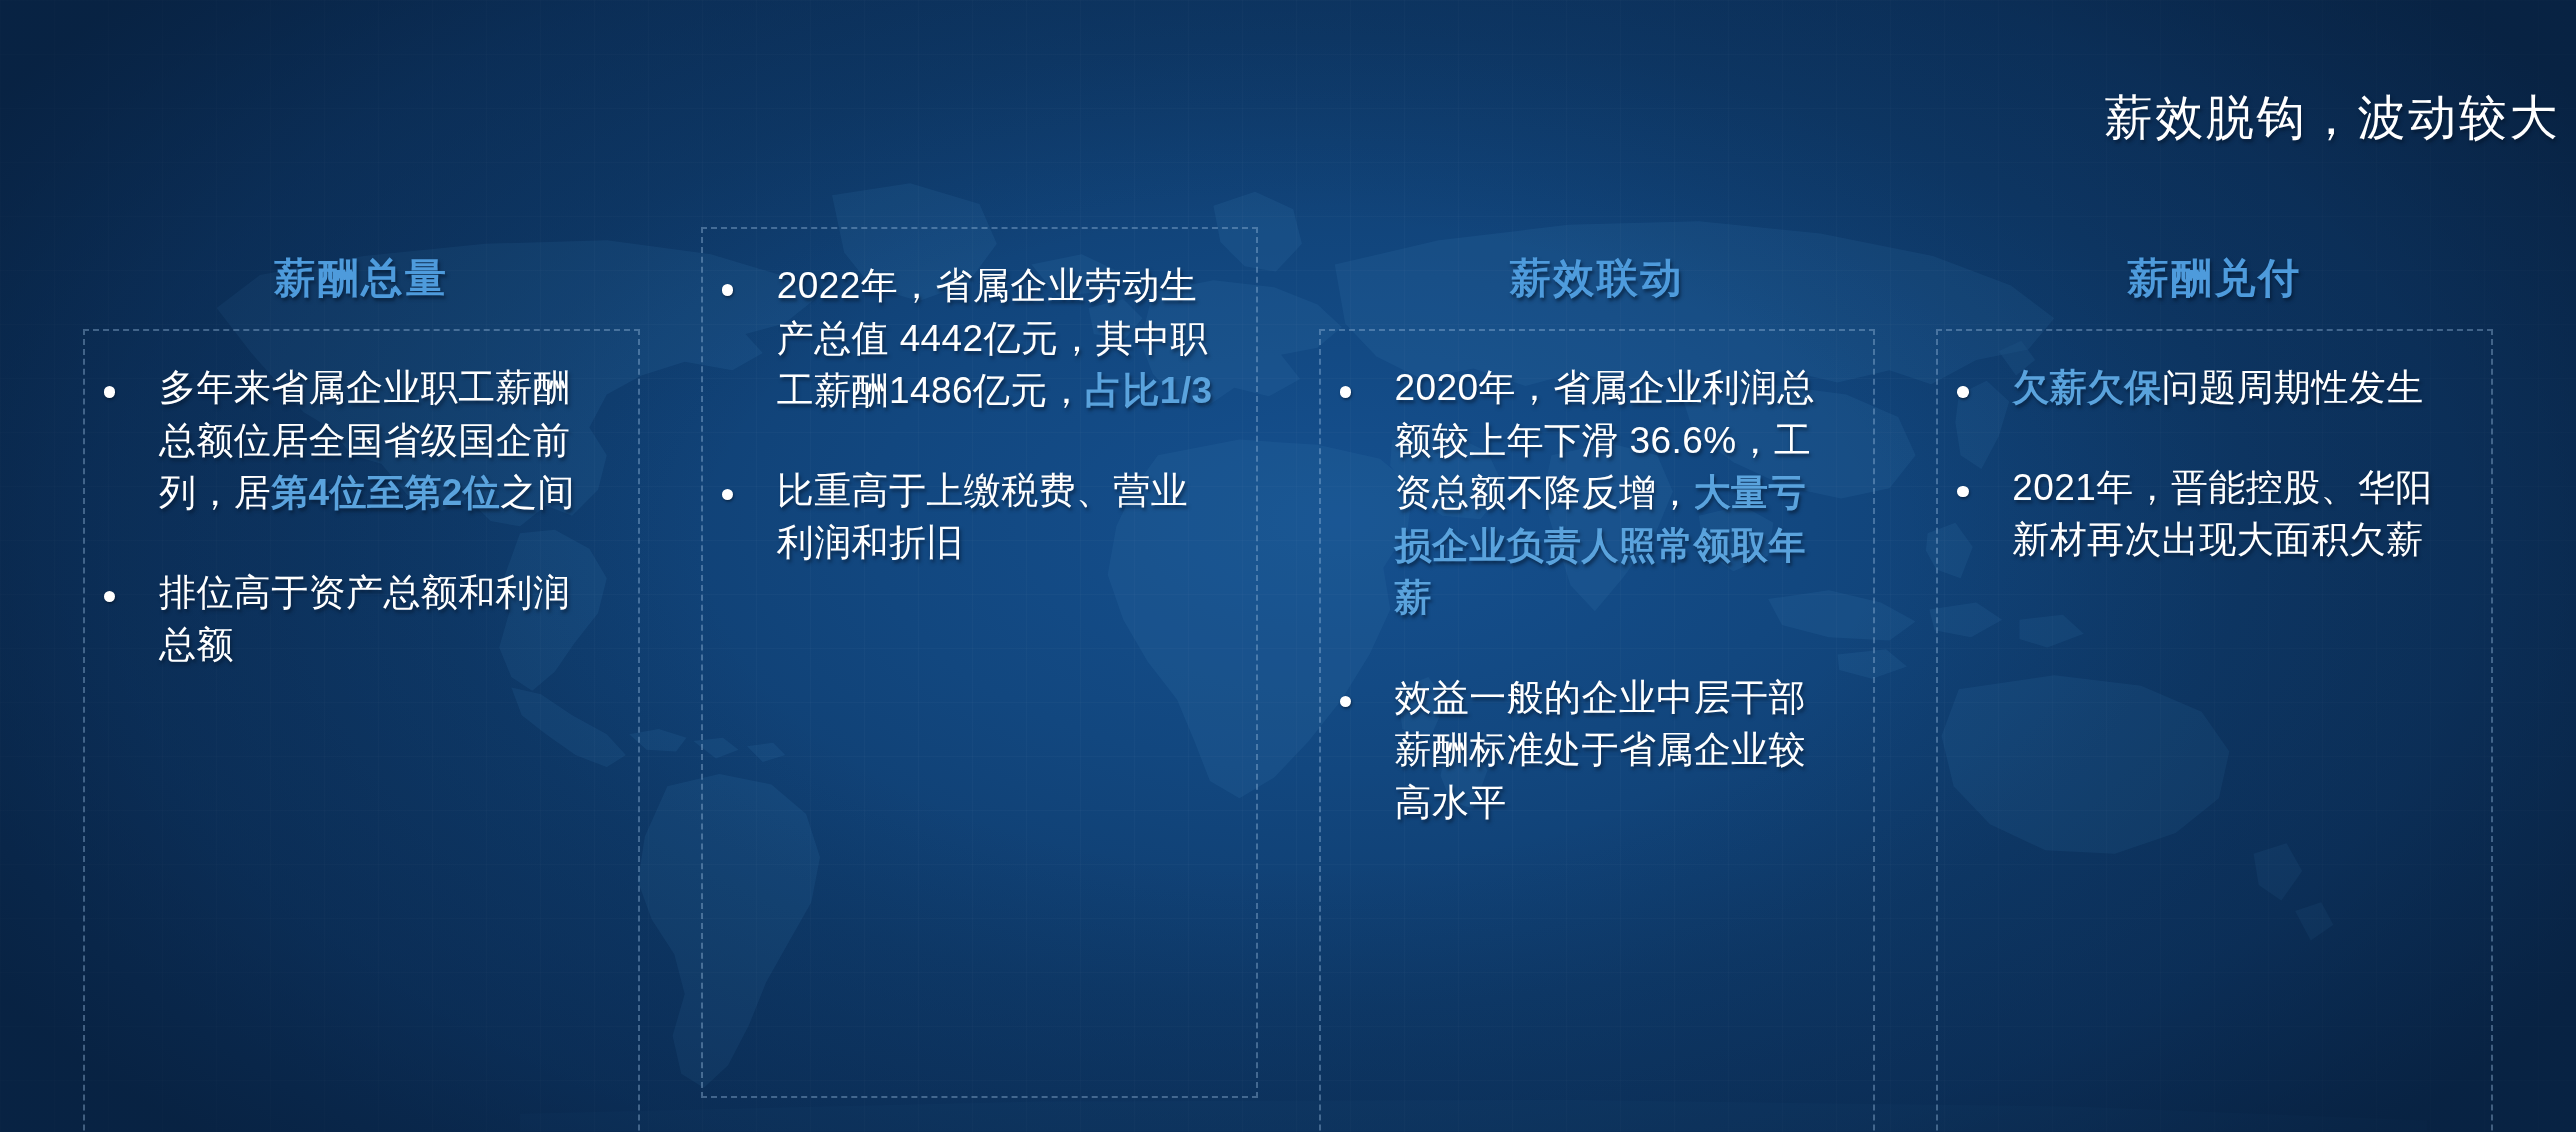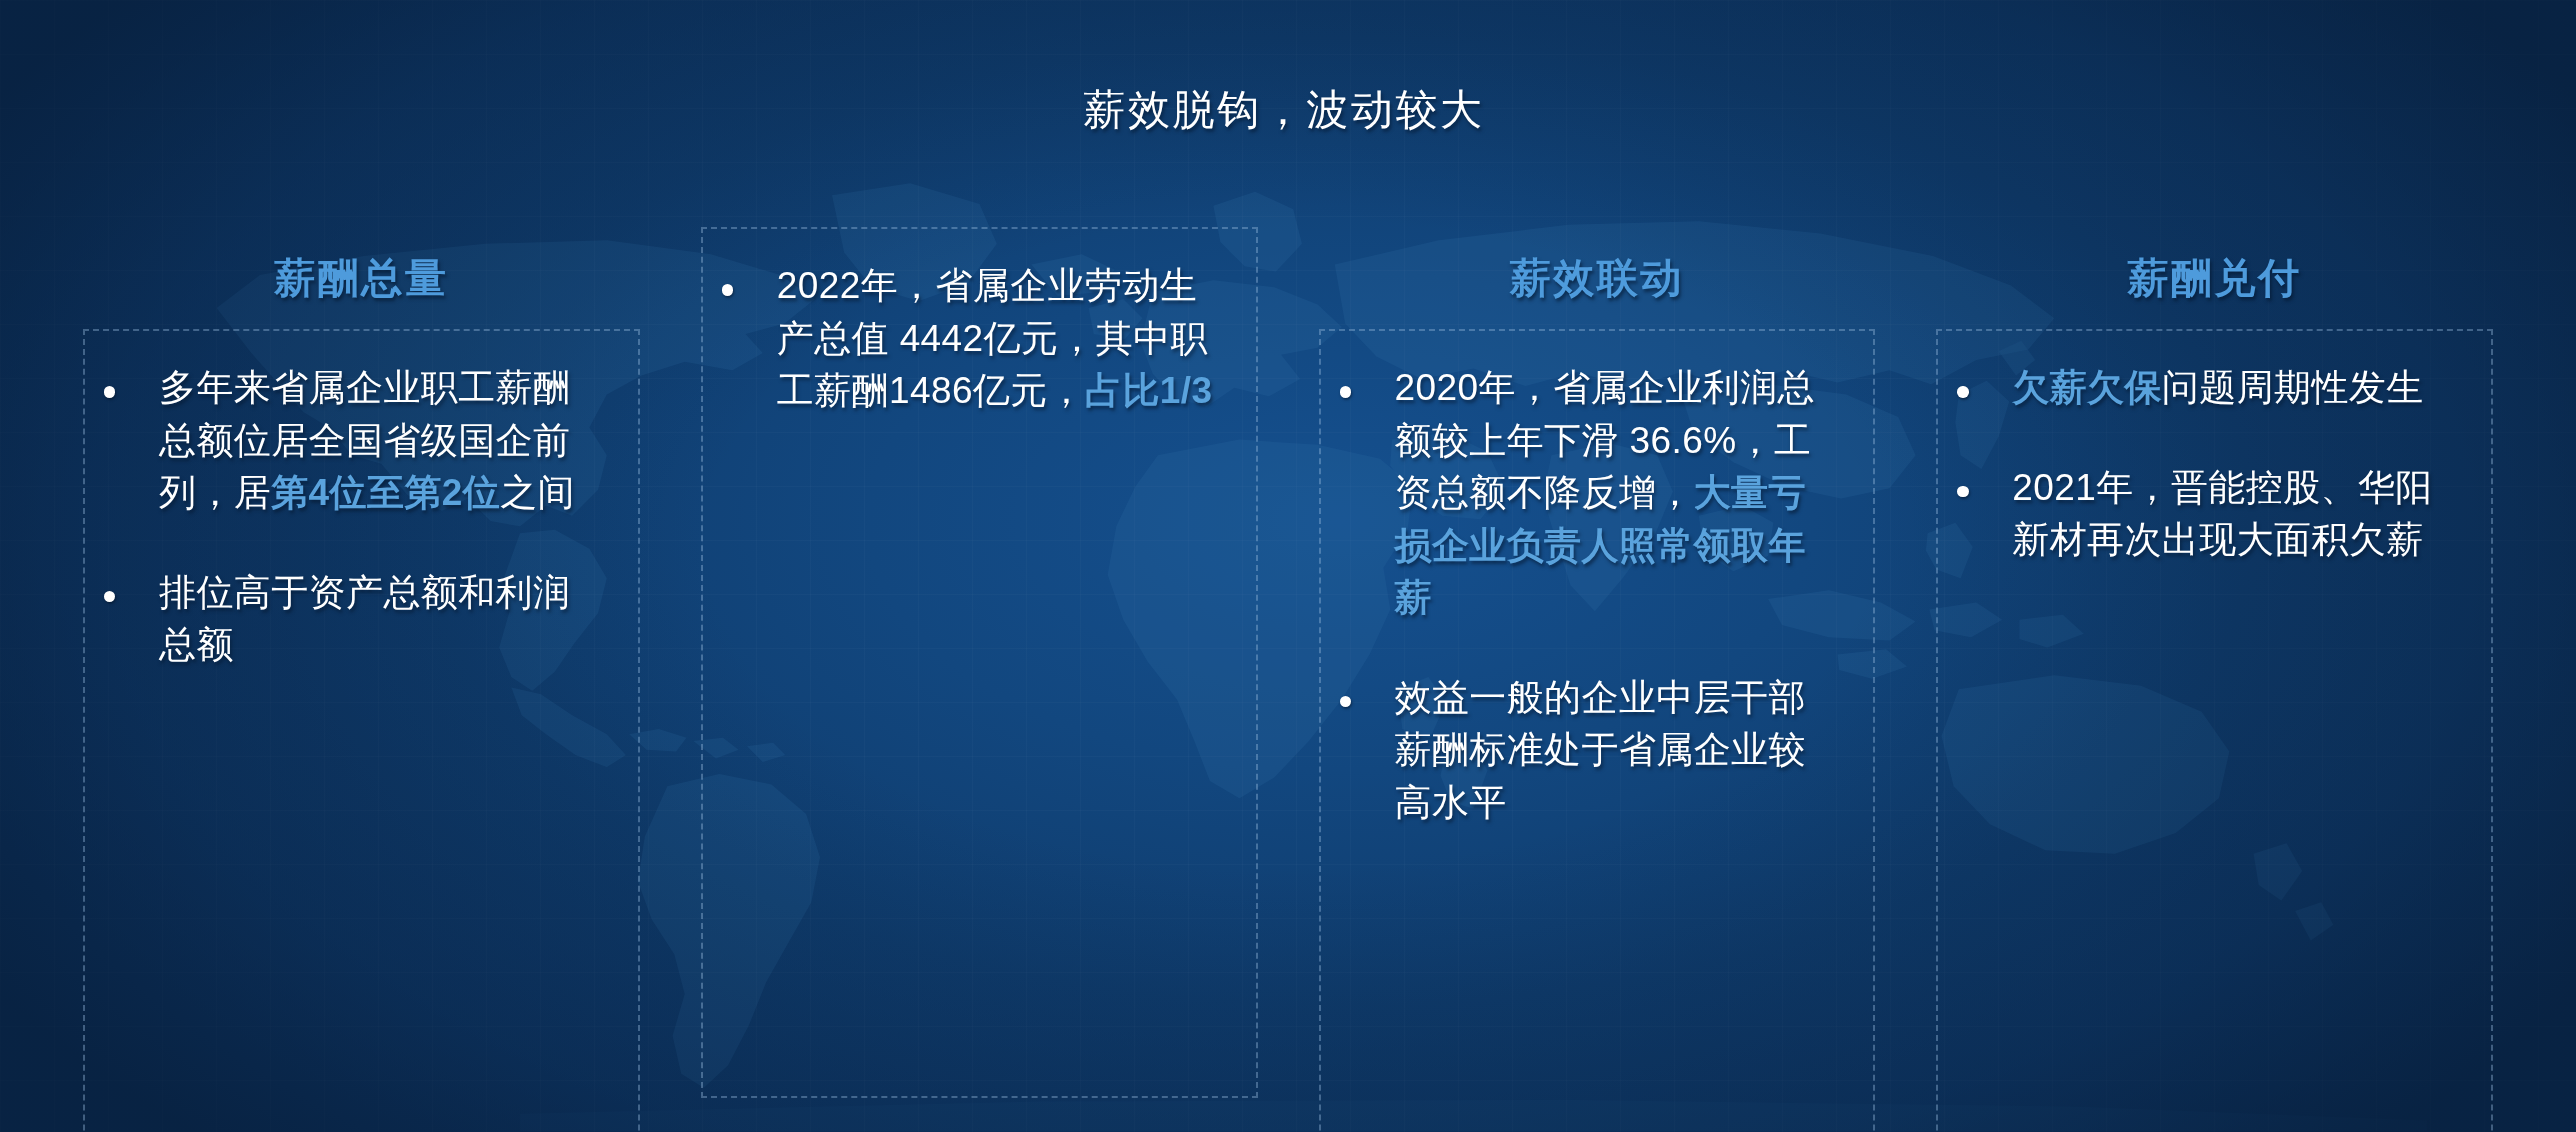--- a/index.html
+++ b/index.html
@@ -47,25 +47,25 @@
   #vignette {
     position: absolute;
     inset: 0;
     background: radial-gradient(ellipse 1517px 849px at 50% 48%, rgba(0,0,0,0) 38%, rgba(6,28,56,0.35) 78%, rgba(5,24,48,0.62) 100%);
     pointer-events: none;
   }
 
   #title {
     position: absolute;
     left: 0;
-    right: 8px;
+    right: 16px;
     top: 54px;
-    text-align: center;
+    text-align: right;
     color: #ffffff;
-    font-size: 42px;
+    font-size: 48px;
     font-weight: 400;
     letter-spacing: 2.6px;
     text-shadow: 1.7px 2.6px 3.5px rgba(2,16,36,0.55);
     white-space: nowrap;
   }
 
   #columns {
     position: absolute;
     left: 83px;
     top: 227px;
@@ -213,20 +213,24 @@
         </div>
       </div>
     </div>
 
     <div class="column">
       <div class="col-box">
         <div class="bullet-row">
           <span class="bullet-dot"><i></i></span>
           <span class="bullet-text"><span>2022年，省属企业劳动生产总值 4442亿元，其中职工薪酬1486亿元，</span><span class="hi">占比1/3</span></span>
         </div>
+        <div class="bullet-row">
+          <span class="bullet-dot"><i></i></span>
+          <span class="bullet-text"><span>比重高于上缴税费、营业利润和折旧</span></span>
+        </div>
       </div>
     </div>
 
     <div class="column">
       <div class="col-header">薪效联动</div>
       <div class="col-box">
         <div class="bullet-row">
           <span class="bullet-dot"><i></i></span>
           <span class="bullet-text"><span>2020年，省属企业利润总额较上年下滑 36.6%，工资总额不降反增，</span><span class="hi">大量亏损企业负责人照常领取年薪</span></span>
         </div>

